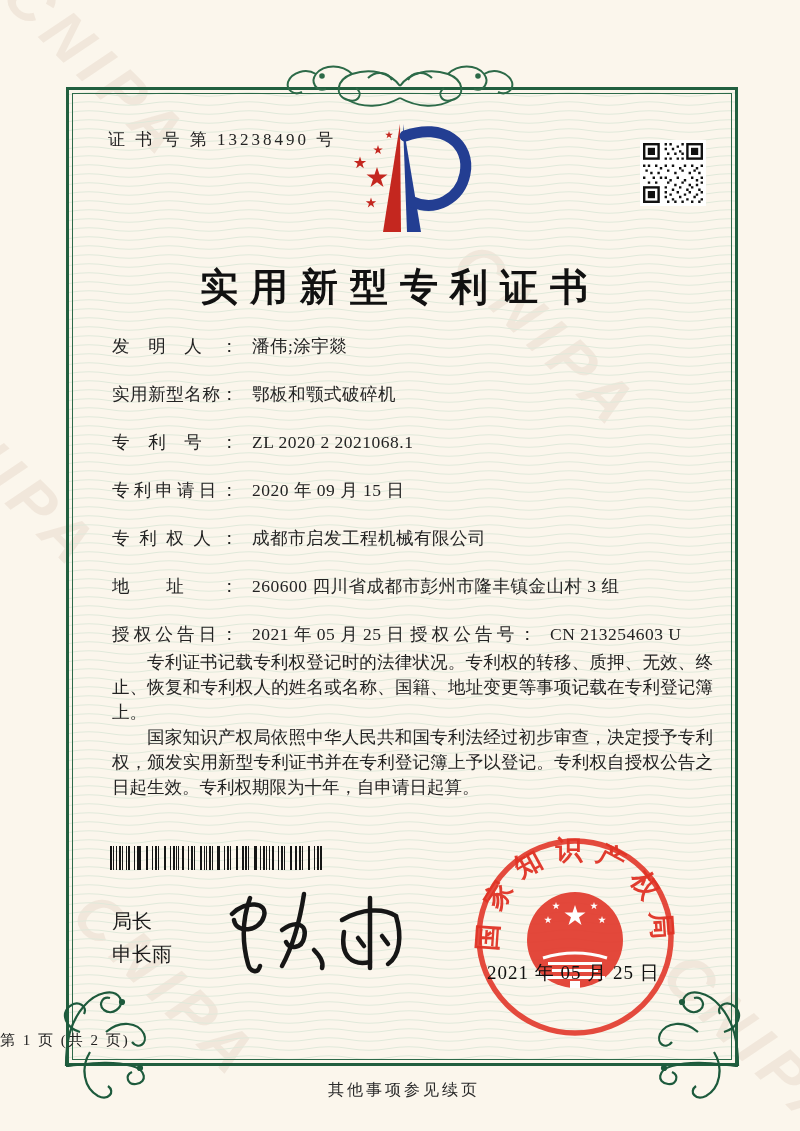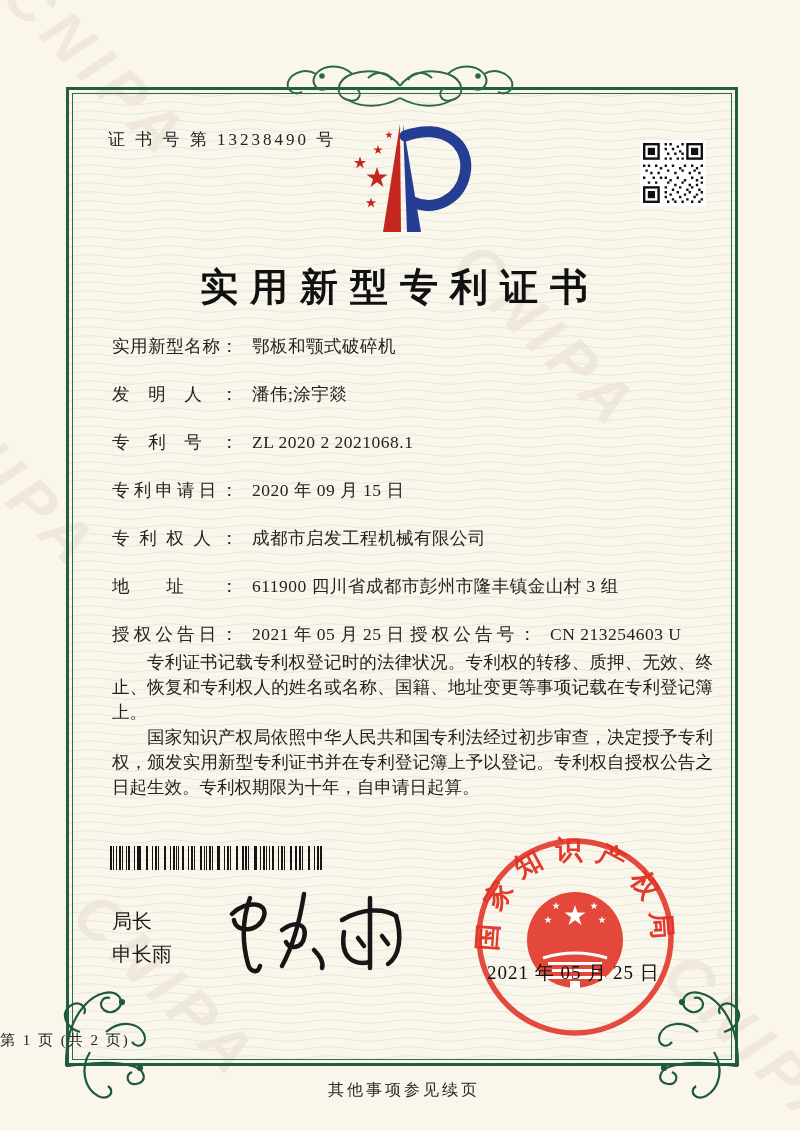--- a/index.html
+++ b/index.html
@@ -147,42 +147,42 @@
              M9 20h1v1h-1z M11 21h1v1h-1z M14 20h1v1h-1z M17 21h1v1h-1z M19 20h1v1h-1z M22 21h1v1h-1z M24 20h1v1h-1z
              M9 22h1v1h-1z M12 23h1v1h-1z M15 22h1v1h-1z M18 23h1v1h-1z M21 22h1v1h-1z M24 23h1v1h-1z M10 24h1v1h-1z M13 24h1v1h-1z M16 24h1v1h-1z M20 24h1v1h-1z M23 24h1v1h-1z"></path>
         </g>
       </svg>
     </div>
 
     <div class="title">实用新型专利证书</div>
 
     <div class="fields">
       <div class="frow">
+        <span class="flabel">发明人：</span>
+        <span class="fvalue">潘伟;涂宇燚</span>
+      </div>
+      <div class="frow">
         <span class="flabel">实用新型名称：</span>
         <span class="fvalue">鄂板和颚式破碎机</span>
       </div>
       <div class="frow">
-        <span class="flabel">发明人：</span>
-        <span class="fvalue">潘伟;涂宇燚</span>
-      </div>
-      <div class="frow">
         <span class="flabel">专利号：</span>
         <span class="fvalue">ZL 2020 2 2021068.1</span>
       </div>
       <div class="frow">
         <span class="flabel">专利申请日：</span>
         <span class="fvalue">2020 年 09 月 15 日</span>
       </div>
       <div class="frow">
         <span class="flabel">专利权人：</span>
         <span class="fvalue">成都市启发工程机械有限公司</span>
       </div>
       <div class="frow">
         <span class="flabel">地址：</span>
-        <span class="fvalue">611900 四川省成都市彭州市隆丰镇金山村 3 组</span>
+        <span class="fvalue">260600 四川省成都市彭州市隆丰镇金山村 3 组</span>
       </div>
       <div class="frow">
         <span class="flabel">授权公告日：</span>
         <span class="fvalue">2021 年 05 月 25 日</span>
         <span class="grant2">
           <span class="flabel">授权公告号：</span>
           <span class="fvalue">CN 213254603 U</span>
         </span>
       </div>
     </div>

